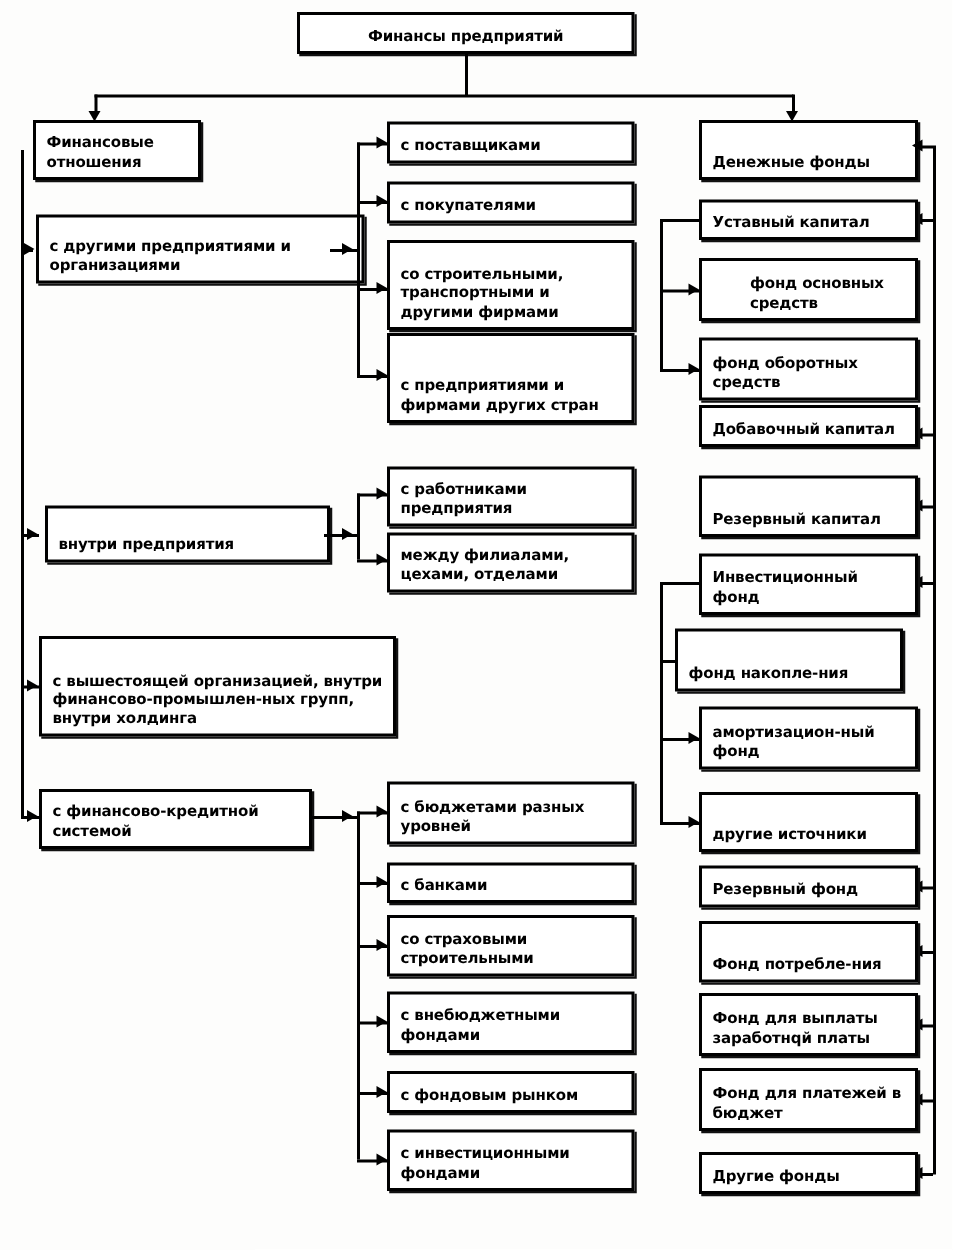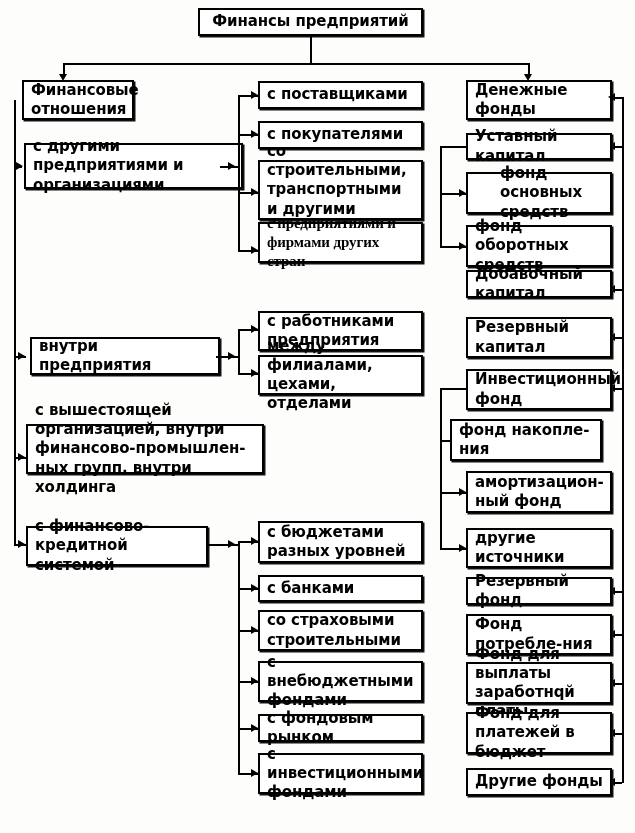--- a/index.html
+++ b/index.html
@@ -15,23 +15,23 @@
     background: #fdfdfc;
     font-family: "DejaVu Sans", "Liberation Sans", sans-serif;
     overflow: hidden;
   }
   .node {
     position: absolute;
     box-sizing: border-box;
     border: 2px solid #000;
     background: #ffffff;
     display: flex;
-    align-items: center;
+    align-items: flex-end;
     padding: 2px 7px;
-    font-size: 15px;
+    font-size: 10px;
     font-weight: 700;
     line-height: 1.28;
     color: #000;
     letter-spacing: -0.1px;
     box-shadow: 1.5px 1.5px 0 #111;
   }
   .node.center { justify-content: center; text-align: center; }
   .node span { display: block; }
   
   .ln {
@@ -96,21 +96,21 @@
   <div class="ln h" style="left:14px; top:356px; width:12px;"></div>
   <div class="arrow right" style="left:18px; top:352px;"></div>
 
   <div class="node" style="left:30px; top:337px; width:190px; height:38px;">
     <span>внутри предприятия</span>
   </div>
 
   <div class="ln h" style="left:14px; top:457px; width:12px;"></div>
   <div class="arrow right" style="left:18px; top:453px;"></div>
 
-  <div class="node" style="left:26px; top:424px; width:238px; height:50px;">
+  <div class="node" style="left:26px; top:424px; width:238px; height:67px;">
     <span>с вышестоящей организацией, внутри финансово-промышлен-ных групп, внутри холдинга</span>
   </div>
 
   <div class="ln h" style="left:14px; top:544px; width:12px;"></div>
   <div class="arrow right" style="left:18px; top:540px;"></div>
 
   <div class="node" style="left:26px; top:526px; width:182px; height:40px;">
     <span>с финансово-кредитной системой</span>
   </div>
 
@@ -131,21 +131,21 @@
   </div>
 
   <div class="ln h" style="left:238px; top:192px; width:20px;"></div>
   <div class="arrow right" style="left:251px; top:188px;"></div>
   <div class="node" style="left:258px; top:160px; width:165px; height:60px;">
     <span>со строительными, транспортными и другими фирмами</span>
   </div>
 
   <div class="ln h" style="left:238px; top:250px; width:20px;"></div>
   <div class="arrow right" style="left:251px; top:246px;"></div>
-  <div class="node" style="left:258px; top:222px; width:165px; height:41px;font-family:Liberation Serif, serif;">
+  <div class="node" style="left:258px; top:222px; width:165px; height:60px;">
     <span>с предприятиями и фирмами других стран</span>
   </div>
 
   <div class="ln h" style="left:216px; top:356px; width:22px;"></div>
   <div class="arrow right" style="left:228px; top:352px;"></div>
   <div class="ln v" style="left:238px; top:329px; height:44px;"></div>
 
   <div class="ln h" style="left:238px; top:329px; width:20px;"></div>
   <div class="arrow right" style="left:251px; top:325px;"></div>
   <div class="node" style="left:258px; top:311px; width:165px; height:40px;">

